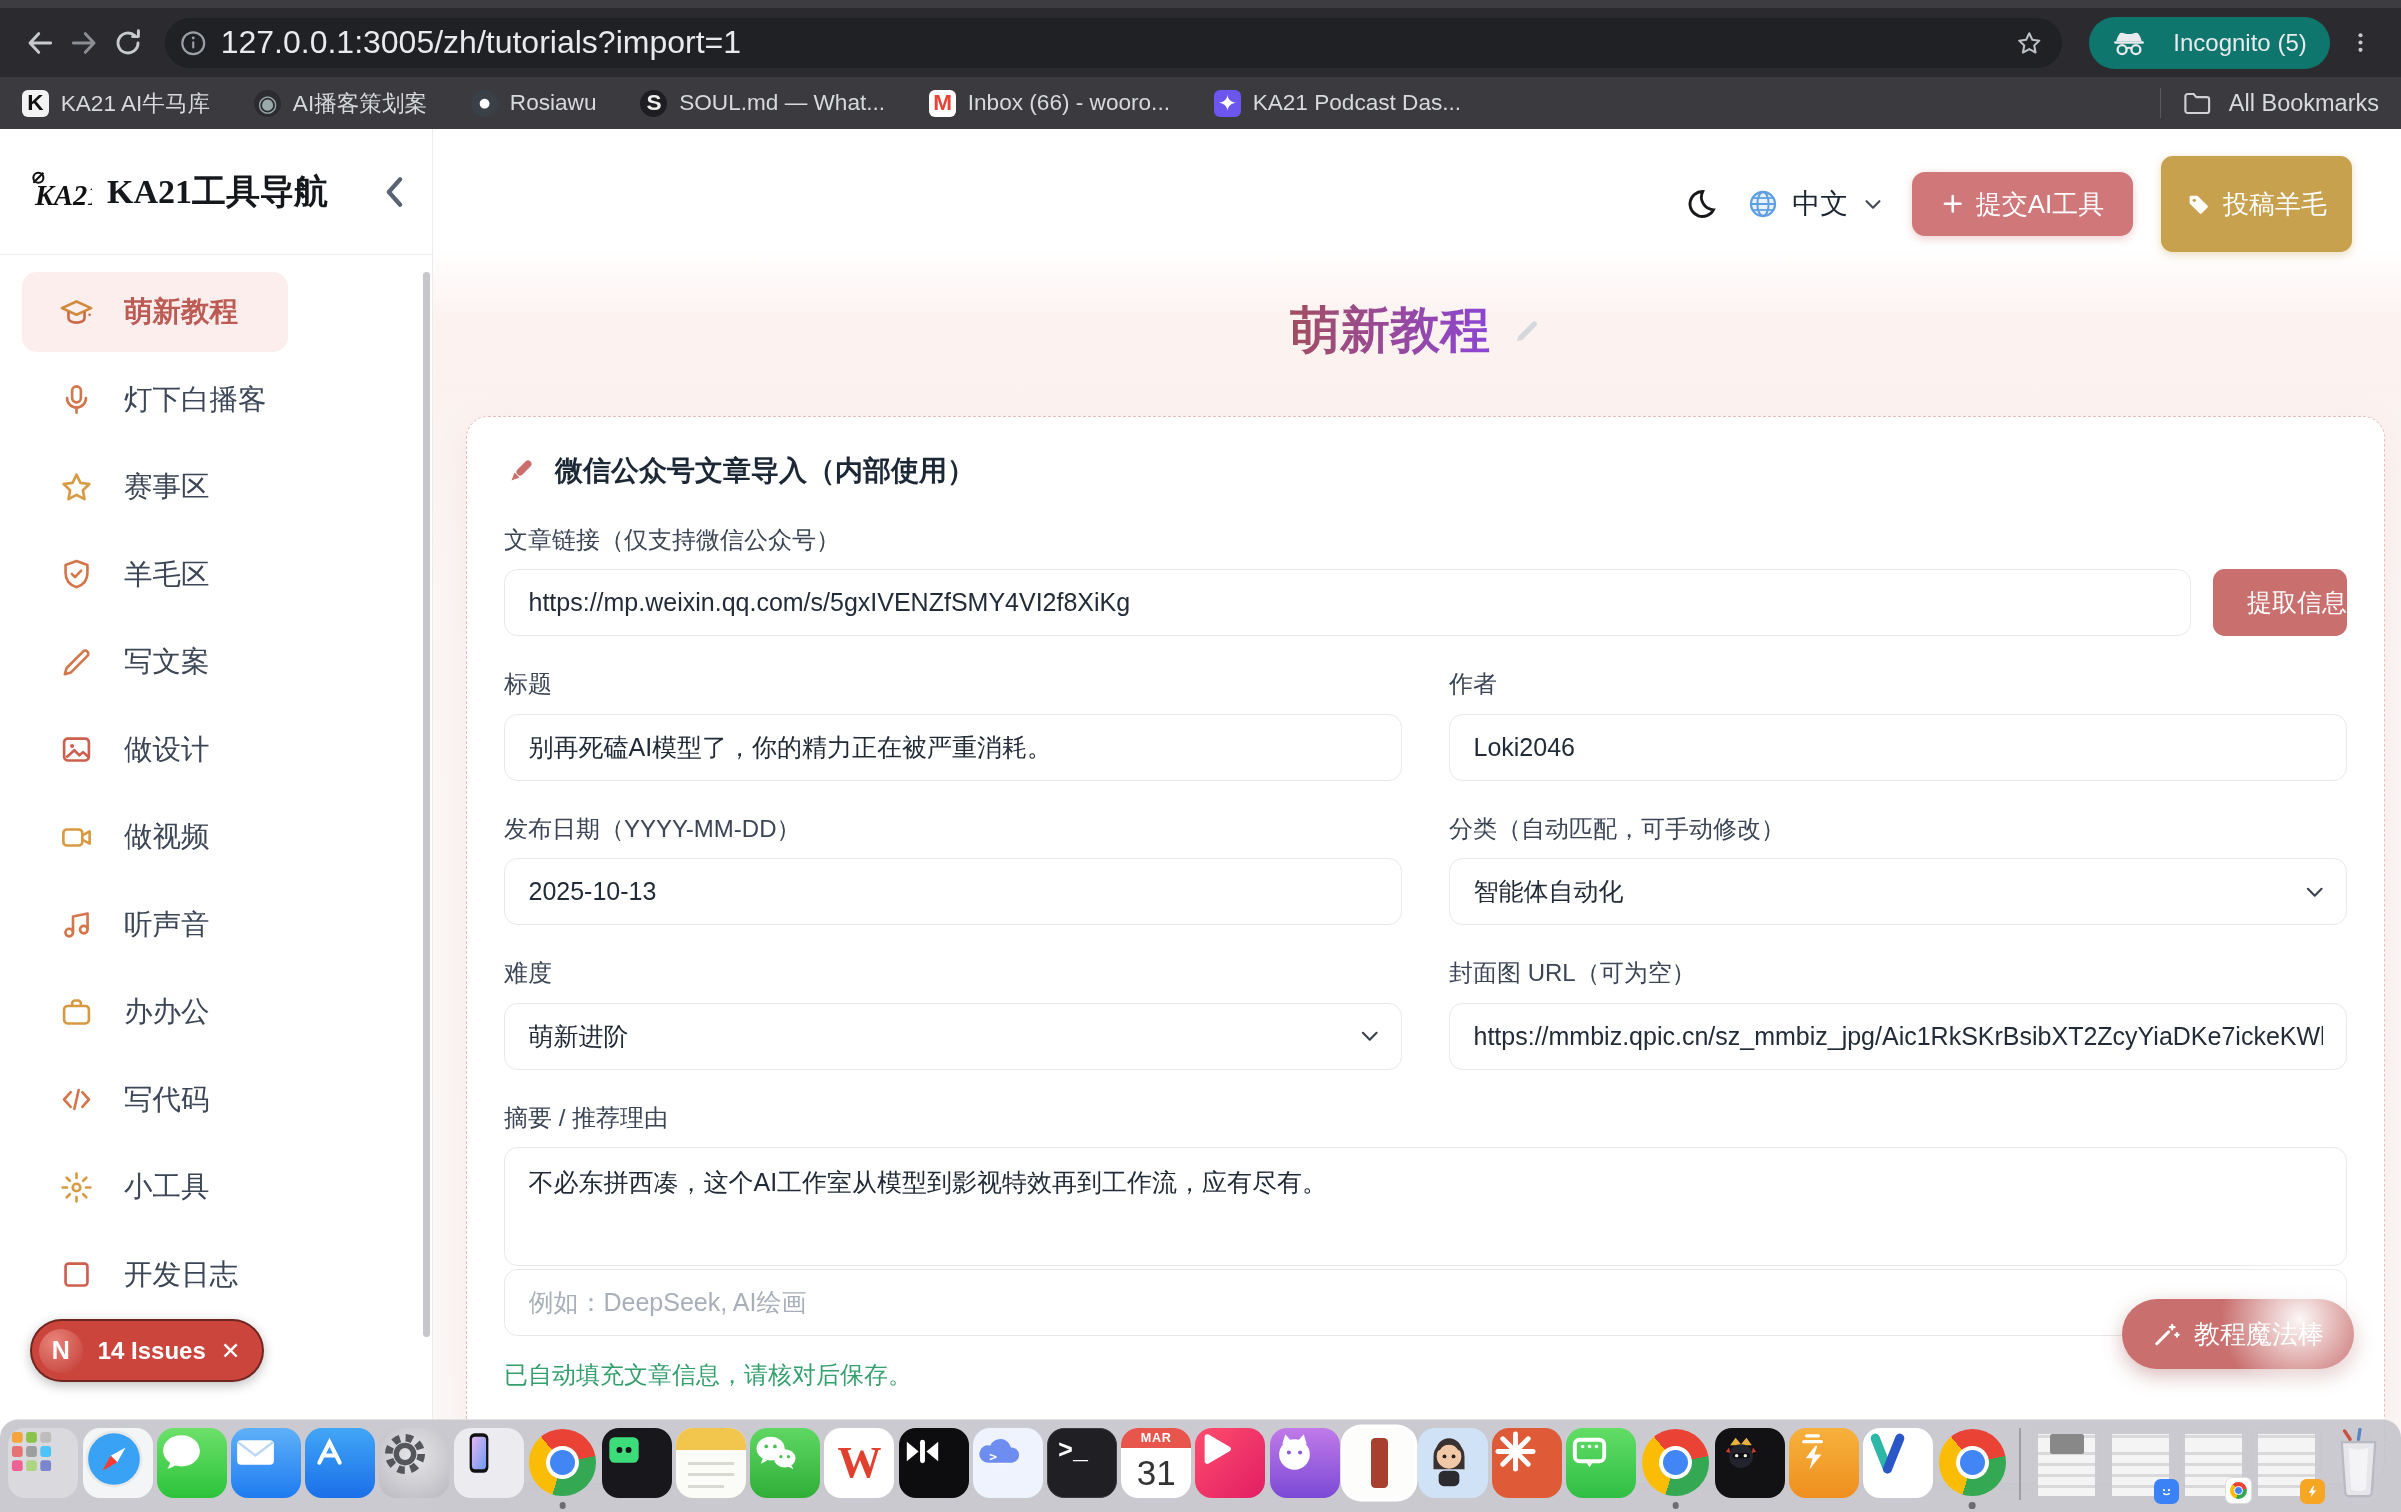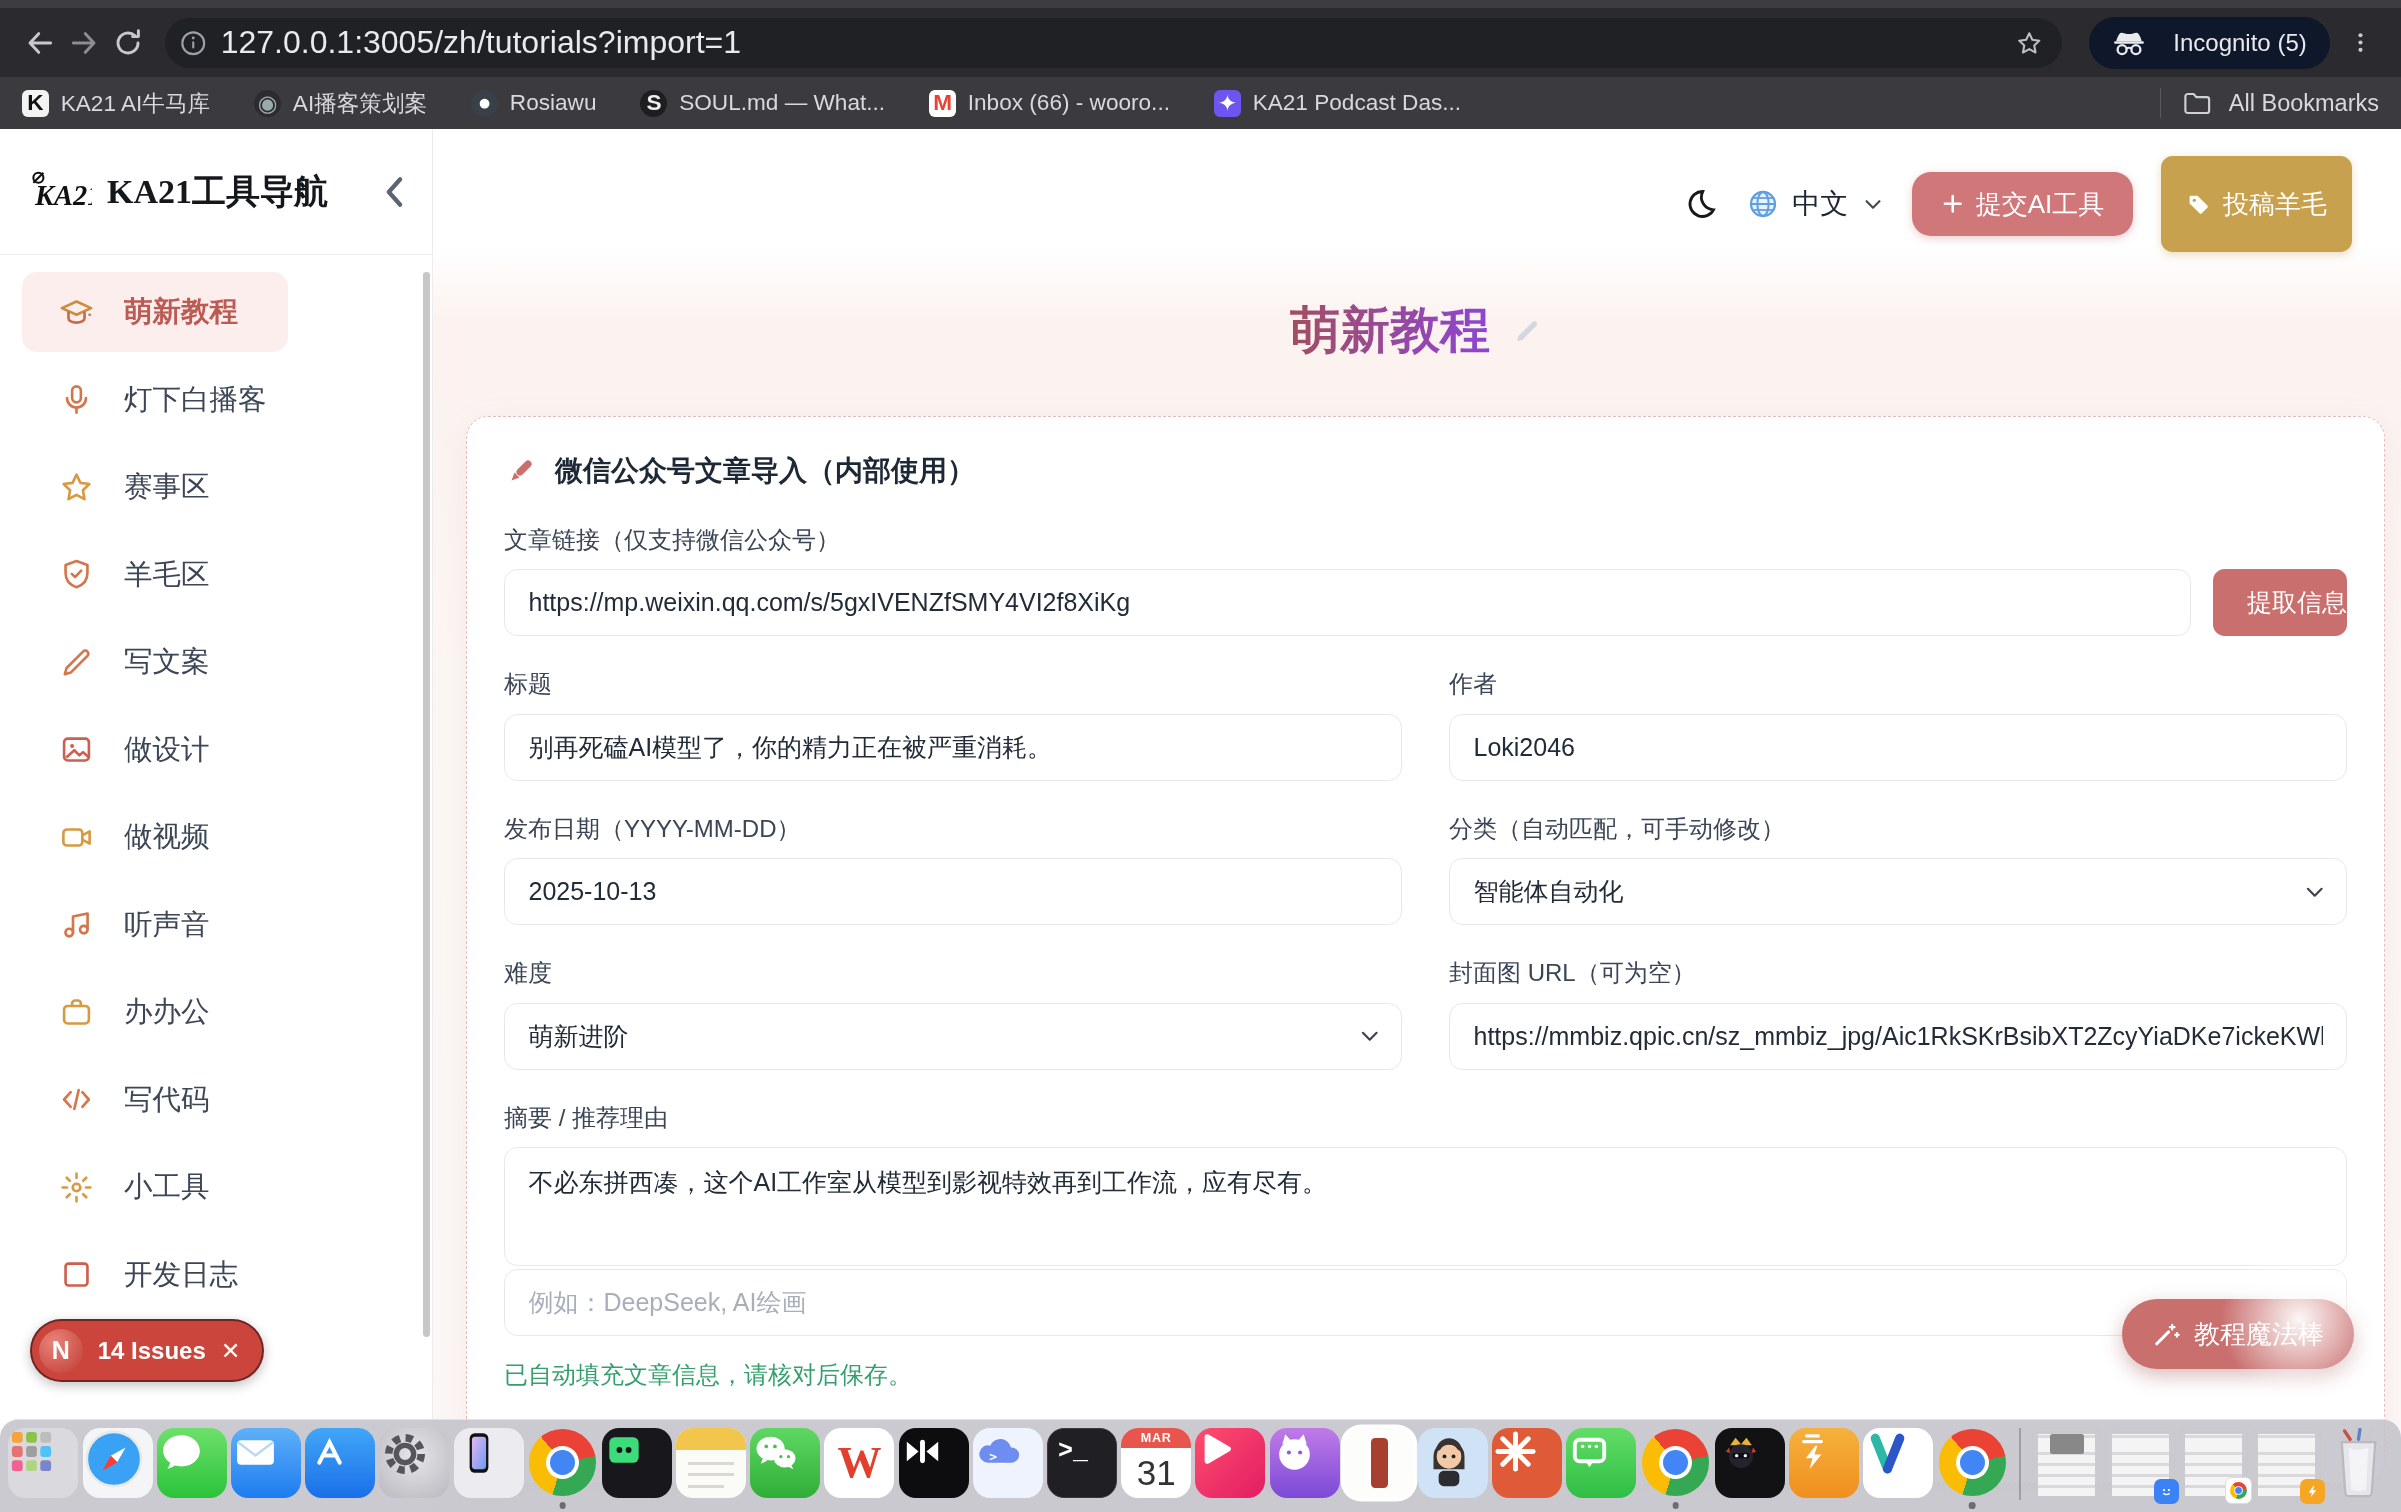--- a/index.html
+++ b/index.html
@@ -5,21 +5,21 @@
   html,body{margin:0;padding:0;}
   body{width:2401px;height:1513px;overflow:hidden;position:relative;
        font-family:"Liberation Sans","DejaVu Sans",sans-serif;background:#faf6f4;}
   svg{display:block}
   
   .frame-strip{position:absolute;top:0;left:0;right:0;height:8.4px;background:#3d3d41;}
   .toolbar{position:absolute;top:8.4px;left:0;right:0;height:69px;background:#2b2b2f;display:flex;align-items:center;padding:0 18.4px;box-sizing:border-box;}
   .nav-btn{width:44px;height:44px;display:flex;align-items:center;justify-content:center;border-radius:50%;flex:0 0 auto;}
   .url-pill{flex:1;height:50px;margin:0 15px;background:#202124;border-radius:27px;display:flex;align-items:center;padding:0 8.4px 0 13.4px;min-width:0;}
   .url-text{color:#e8eaed;font-size:32px;margin-left:13.4px;flex:1;white-space:nowrap;overflow:hidden;}
-  .incog-pill{height:52px;background:#0f172a;border-radius:27px;display:flex;align-items:center;gap:27px;padding:0 23.5px;margin:0 8.4px 0 11.7px;flex:0 0 auto;}
+  .incog-pill{height:52px;background:#0f766e;border-radius:27px;display:flex;align-items:center;gap:27px;padding:0 23.5px;margin:0 8.4px 0 11.7px;flex:0 0 auto;}
   .incog-pill span{color:#e8eaed;font-size:24px;}
   
   .bookmarks{position:absolute;top:77px;left:0;right:0;height:52px;background:#3b3b3f;display:flex;align-items:center;padding:0 22px;box-sizing:border-box;}
   .bm{display:flex;align-items:center;gap:11.7px;margin-right:44px;flex:0 0 auto;}
   .bm span{color:#d7d9dc;font-size:22.6px;white-space:nowrap;}
   .bm-fav{width:27px;height:27px;border-radius:5.9px;display:flex;align-items:center;justify-content:center;font-size:17px;font-weight:bold;flex:0 0 auto;}
   .bm-right{margin-left:auto;display:flex;align-items:center;gap:17px;}
   .bm-sep{width:1.7px;height:30px;background:#5a5a5e;margin-right:5px;}
   
   .app{position:absolute;top:129px;left:0;right:0;bottom:0;background:#fbf6f4;}
@@ -36,21 +36,21 @@
   .issues-pill{position:absolute;left:30px;bottom:131px;height:59px;background:#cb453c;border:2.5px solid rgba(0,0,0,0.45);border-radius:838px;display:flex;align-items:center;padding:0 22px 0 6.7px;gap:15px;box-shadow:0 3.4px 11.7px rgba(0,0,0,0.25);}
   .issues-n{width:44px;height:44px;border-radius:50%;background:radial-gradient(circle at 35% 30%,#e9837a,#c03c33);display:flex;align-items:center;justify-content:center;color:#fff;font-size:25px;font-weight:bold;}
   .issues-pill .txt{color:#fff;font-size:24px;font-weight:600;}
   .issues-x{color:#fff;font-size:23.5px;}
   
   .content{position:absolute;left:433px;top:0;right:0;bottom:0;overflow:hidden;
     background:linear-gradient(180deg,#ffffff 0px,#ffffff 117px,#fcf2f0 193px,#fbf6f4 537px,#fbf7f6 100%);}
   .hdr-actions{position:absolute;top:27px;right:49px;display:flex;align-items:center;gap:28.5px;}
   .lang{display:flex;align-items:center;gap:13.4px;}
   .lang .txt{font-size:28px;color:#1d2633;font-weight:500;}
-  .btn-pink{height:64px;border-radius:19px;background:#d0777a;color:#fff;font-size:26px;display:flex;align-items:center;gap:11.7px;padding:0 28.5px;box-shadow:0 2.5px 8.4px rgba(208,119,122,0.35);}
+  .btn-pink{height:64px;border-radius:13px;background:#d0777a;color:#fff;font-size:26px;display:flex;align-items:center;gap:11.7px;padding:0 28.5px;box-shadow:0 2.5px 8.4px rgba(208,119,122,0.35);}
   .btn-gold{height:64px;border-radius:11.7px;background:#c7a14e;color:#fff;font-size:26px;display:flex;align-items:center;gap:11.7px;padding:16px 25px;box-shadow:0 2.5px 8.4px rgba(199,161,78,0.35);}
   .hero{margin-top:168px;text-align:center;}
   .hero-title-row{display:flex;align-items:center;justify-content:center;gap:20px;}
   .hero-title{font-family:"Liberation Serif","DejaVu Serif",serif;font-size:50px;font-weight:bold;
     background:linear-gradient(90deg,#a24e60,#8c45d4);-webkit-background-clip:text;background-clip:text;color:transparent;}
   .hero-sub{margin-top:25px;font-size:26px;color:#414b5d;}
   
   .card{position:relative;margin:52px 16px 0 33px;background:#ffffff;border:1.7px dashed #e9bcbc;border-radius:22px;
     box-shadow:0 8.4px 30px rgba(190,130,130,0.10);padding:35px 37px 92px 37px;box-sizing:border-box;}
   .form-heading{display:flex;align-items:center;gap:17px;font-size:28px;font-weight:bold;color:#1d2836;}

